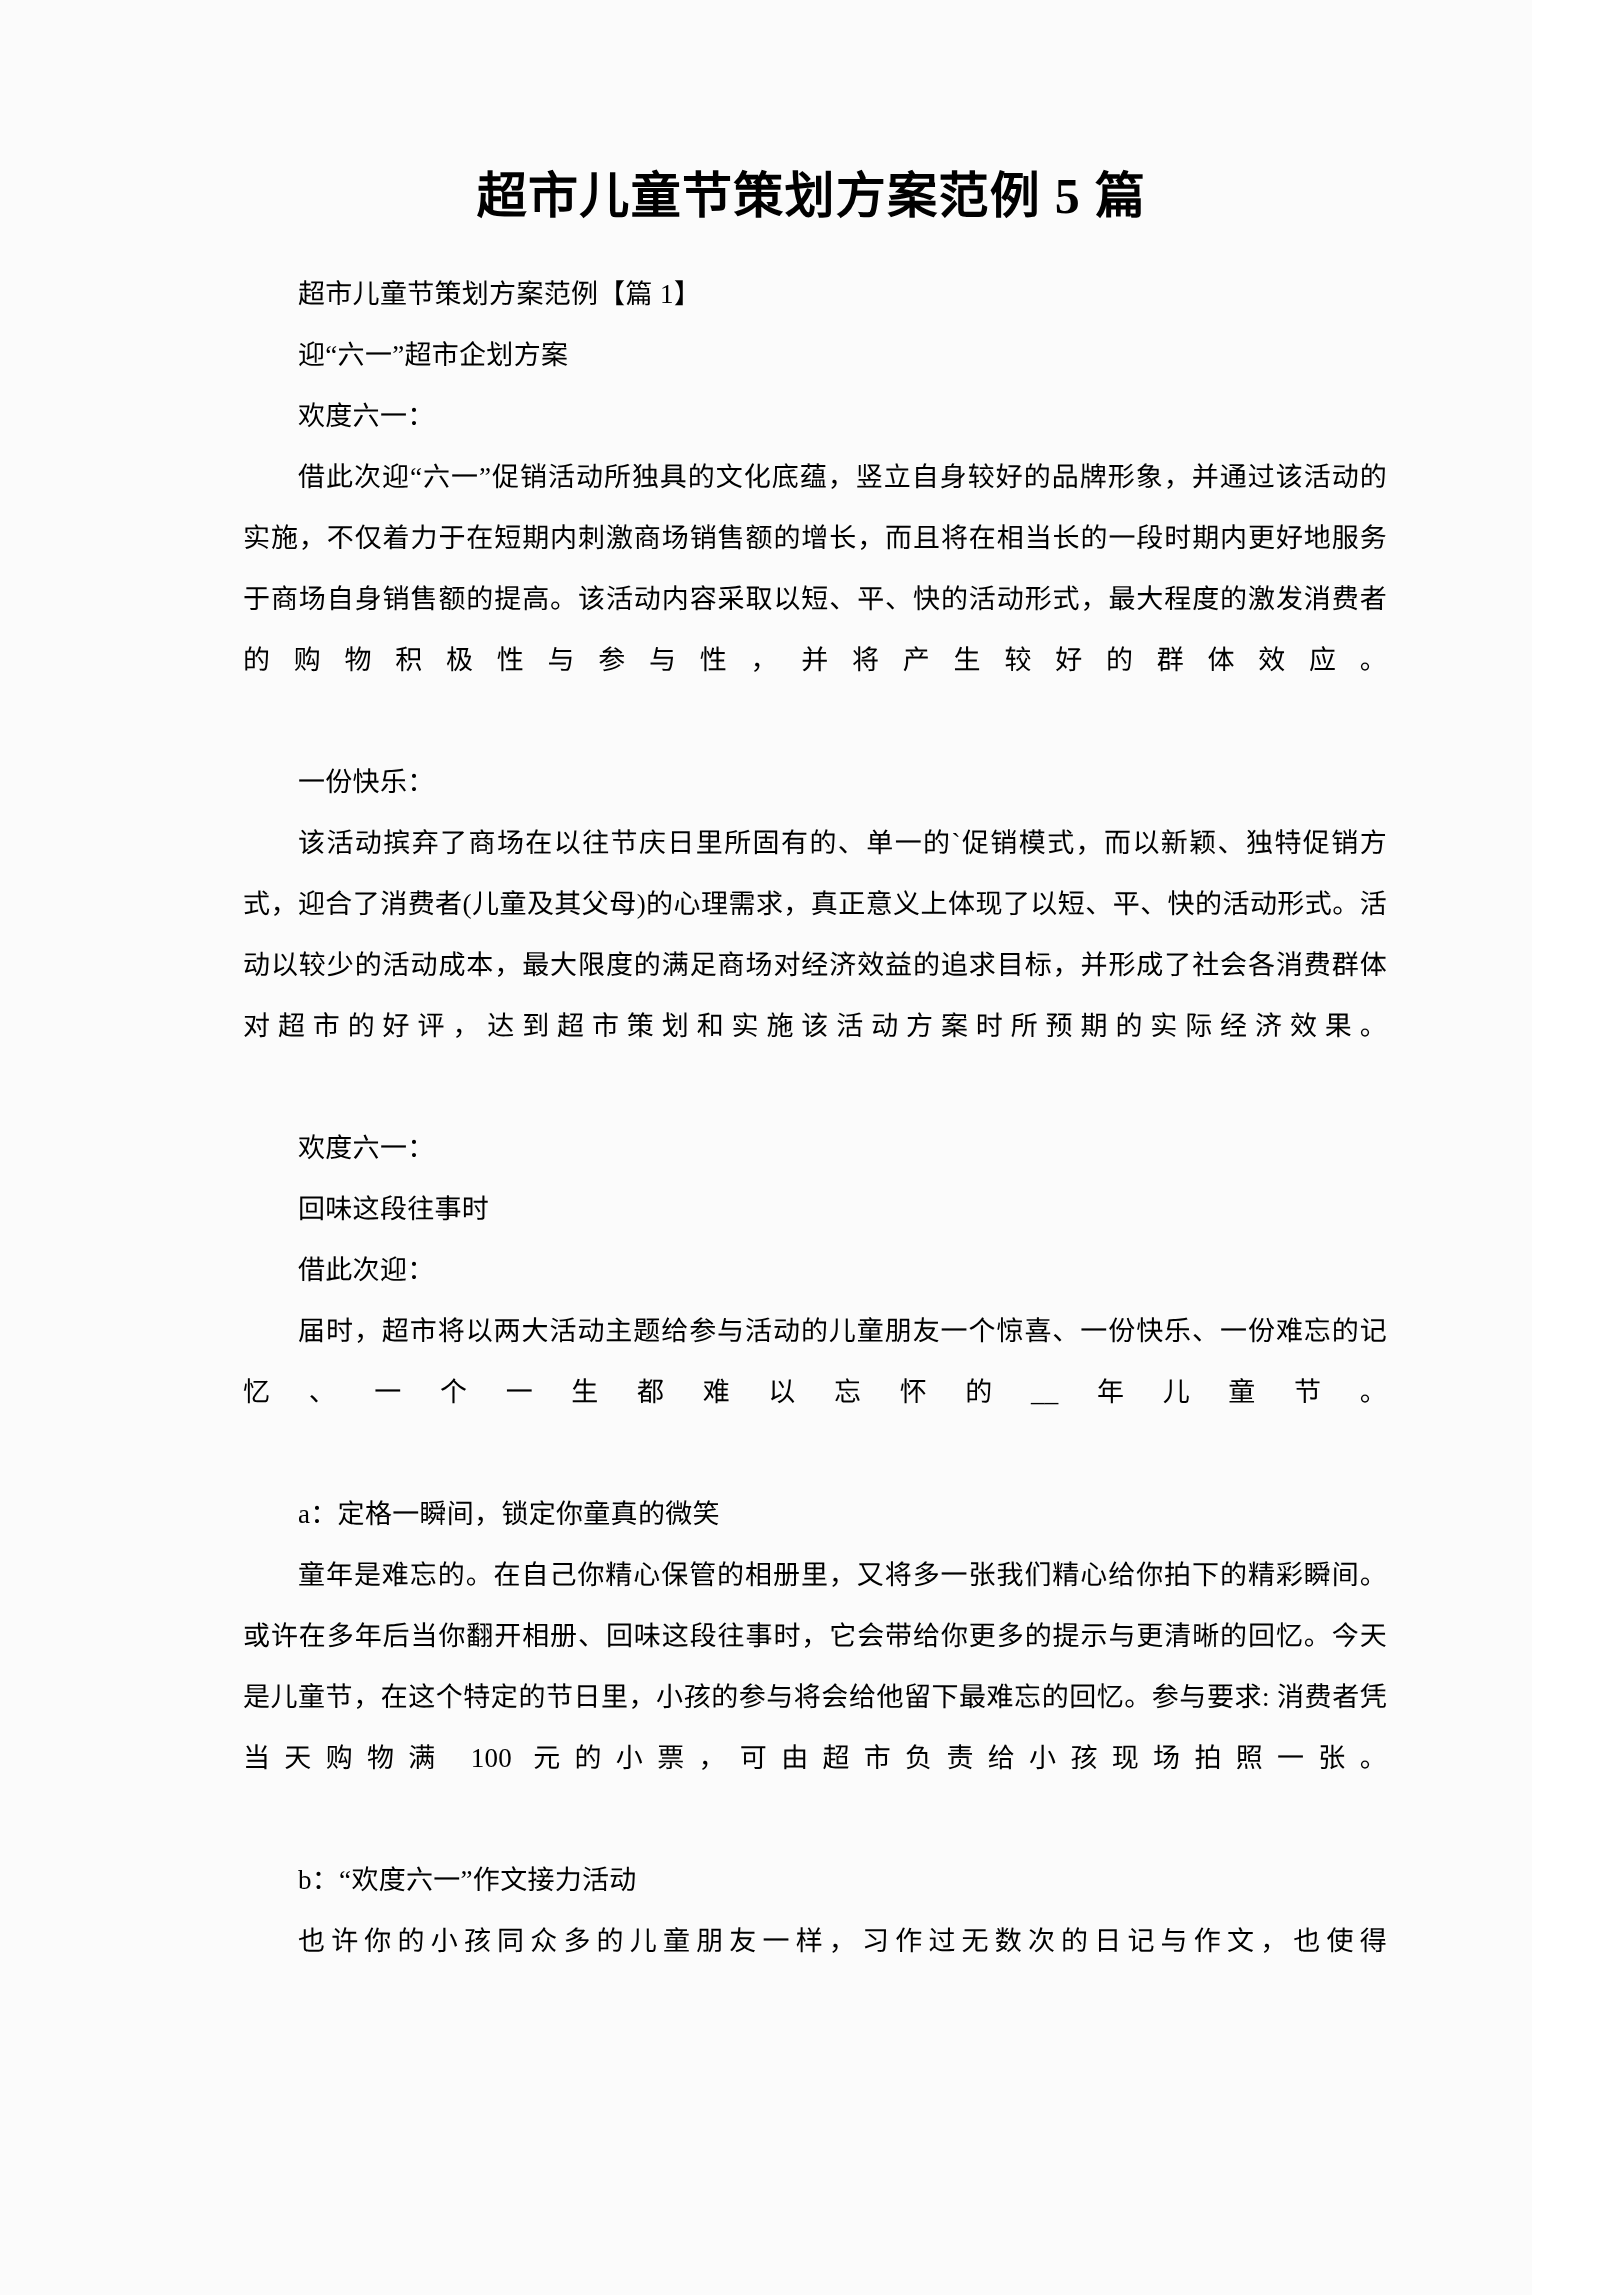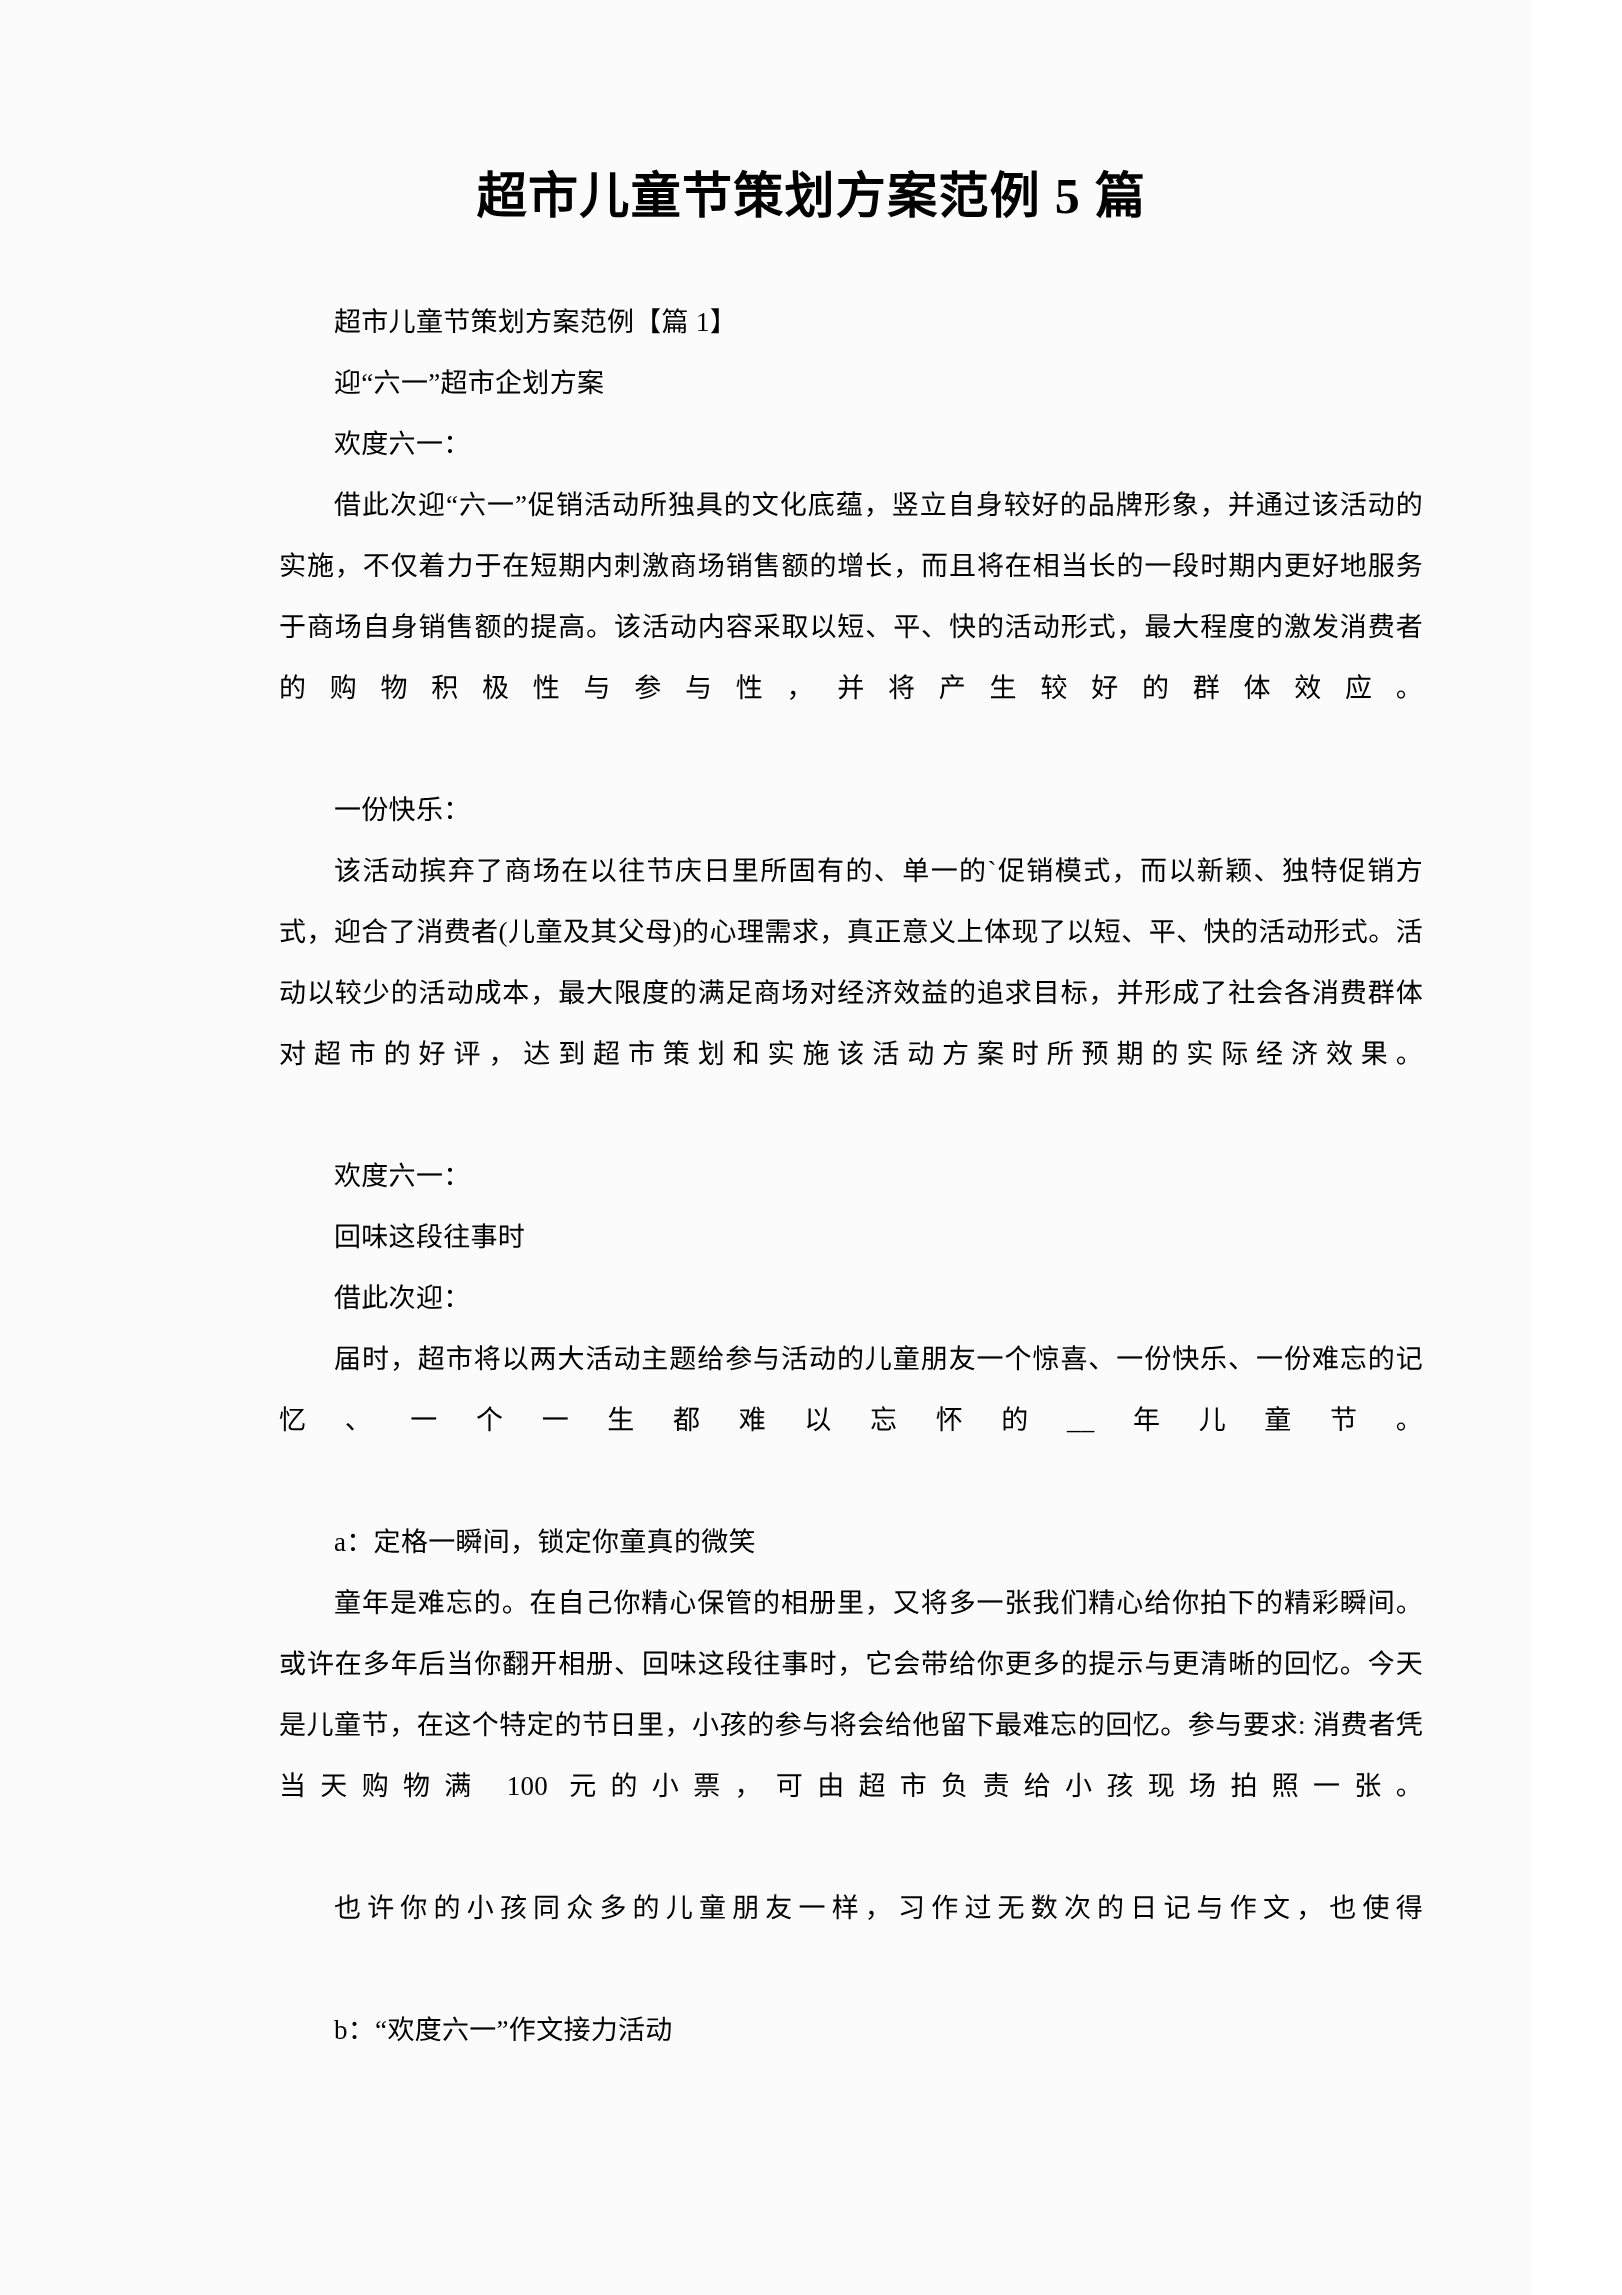--- a/index.html
+++ b/index.html
@@ -25,24 +25,23 @@
     width: 1623px;
     text-align: center;
     font-size: 50px;
     font-weight: bold;
     line-height: 63px;
     letter-spacing: 1.3px;
     color: #000;
   }
   .body-block {
     position: absolute;
-    top: 292px;
+    top: 264px;
     left: 243px;
     width: 1144px;
-    margin-left: 36px;
   }
   .ln {
     font-size: 27px;
     line-height: 61px;
     color: #000;
     text-align: justify;
     text-justify: inter-ideograph;
     margin: 0;
     letter-spacing: 0.3px;
     white-space: normal;
@@ -76,18 +75,18 @@
       <p class="ln short">欢度六一：</p>
       <p class="ln para">借此次迎“六一”促销活动所独具的文化底蕴，竖立自身较好的品牌形象，并通过该活动的实施，不仅着力于在短期内刺激商场销售额的增长，而且将在相当长的一段时期内更好地服务于商场自身销售额的提高。该活动内容采取以短、平、快的活动形式，最大程度的激发消费者的购物积极性与参与性，并将产生较好的群体效应。</p>
       <p class="ln short">一份快乐：</p>
       <p class="ln para">该活动摈弃了商场在以往节庆日里所固有的、单一的`促销模式，而以新颖、独特促销方式，迎合了消费者(儿童及其父母)的心理需求，真正意义上体现了以短、平、快的活动形式。活动以较少的活动成本，最大限度的满足商场对经济效益的追求目标，并形成了社会各消费群体对超市的好评，达到超市策划和实施该活动方案时所预期的实际经济效果。</p>
       <p class="ln short">欢度六一：</p>
       <p class="ln short">回味这段往事时</p>
       <p class="ln short">借此次迎：</p>
       <p class="ln para">届时，超市将以两大活动主题给参与活动的儿童朋友一个惊喜、一份快乐、一份难忘的记忆、一个一生都难以忘怀的__年儿童节。</p>
       <p class="ln short">a：定格一瞬间，锁定你童真的微笑</p>
       <p class="ln para">童年是难忘的。在自己你精心保管的相册里，又将多一张我们精心给你拍下的精彩瞬间。或许在多年后当你翻开相册、回味这段往事时，它会带给你更多的提示与更清晰的回忆。今天是儿童节，在这个特定的节日里，小孩的参与将会给他留下最难忘的回忆。参与要求: 消费者凭当天购物满 100 元的小票，可由超市负责给小孩现场拍照一张。</p>
+      <p class="ln short">b：“欢度六一”作文接力活动</p>
       <p class="ln para">也许你的小孩同众多的儿童朋友一样，习作过无数次的日记与作文，也使得</p>
-      <p class="ln short">b：“欢度六一”作文接力活动</p>
     </div>
 
 </div>
 
 
 </body></html>

